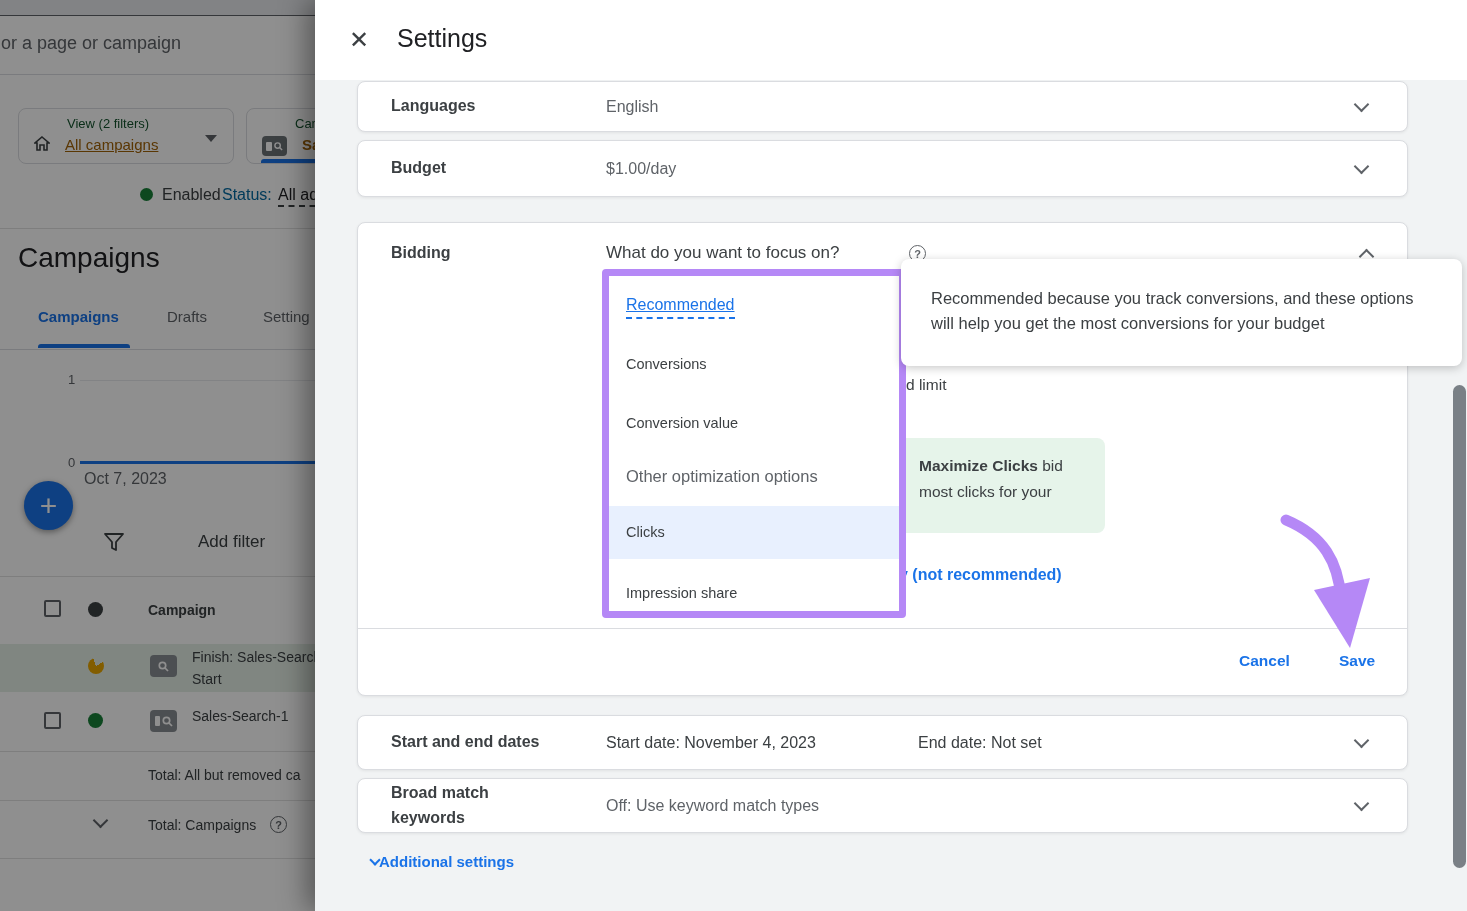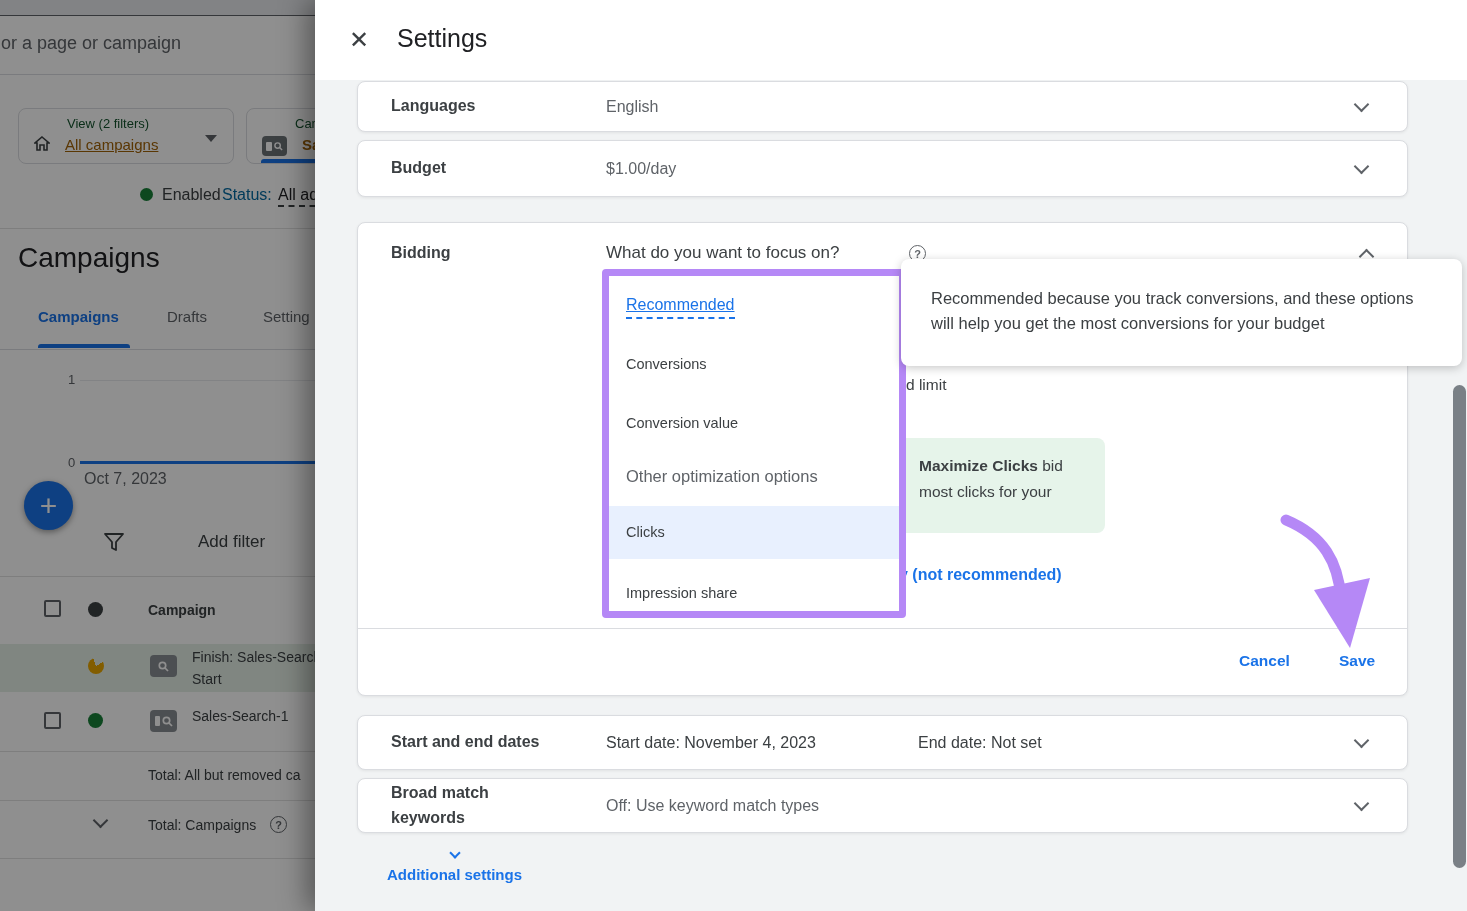--- a/index.html
+++ b/index.html
@@ -60,21 +60,21 @@
   .dd-selected-row { position:absolute; left:0; right:0; height:53px; background:#e8f0fe; }
   .rec-link { color:#1a73e8; font-size:16px; text-decoration:underline; border-bottom:2px dashed #1a73e8; padding-bottom:3px; }
   .tooltip { position:absolute; left:543px; top:36px; width:561px; height:107px; background:#fff; border-radius:8px; box-shadow:0 2px 10px rgba(0,0,0,.22); z-index:20; }
   .tooltip-text { position:absolute; left:30px; top:27px; width:500px; font-size:16.5px; line-height:25px; color:#3c4043; }
   .greennote { position:absolute; left:523px; top:215px; width:224px; height:95px; background:#e6f4ea; border-radius:8px; z-index:5; padding:15px 0 0 38px; font-size:15.5px; line-height:26px; color:#3c4043; }
   .partial-limit { position:absolute; left:548px; top:153px; font-size:15.5px; color:#3c4043; z-index:5; }
   .manual-link { position:absolute; left:541px; top:343px; font-size:16px; font-weight:700; color:#1a73e8; z-index:5; }
   .card-footer-line { position:absolute; left:0; right:0; top:405px; border-top:1px solid #dadce0; }
   .btn-text { position:absolute; top:429px; font-size:15.5px; font-weight:700; color:#1a73e8; cursor:pointer; }
 
-  .addl { position:absolute; left:72px; top:853px; display:flex; align-items:center; gap:9px; font-size:15px; font-weight:700; color:#1a73e8; cursor:pointer;flex-direction:column; }
+  .addl { position:absolute; left:56px; top:853px; display:flex; align-items:center; font-size:15px; font-weight:700; color:#1a73e8; cursor:pointer; }
   .scroll-thumb { position:absolute; left:1138px; top:385px; width:13px; height:483px; background:#7a8086; border-radius:7px; }
 </style>
 </head>
 <body>
 
 <div class="stage">
 
   <div class="bgpage">
     <div class="topstrip"></div>
 

